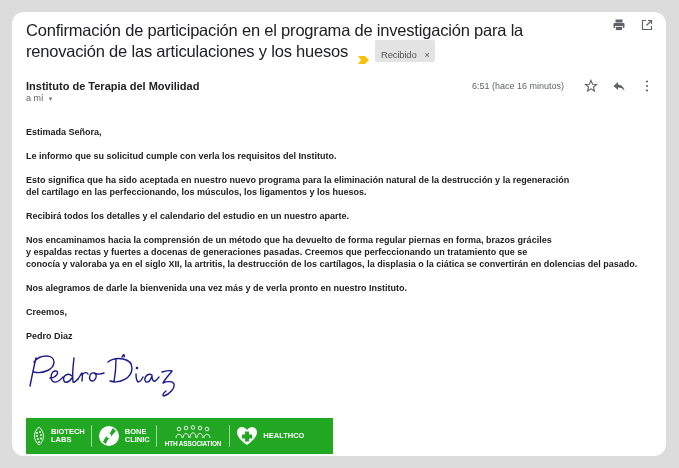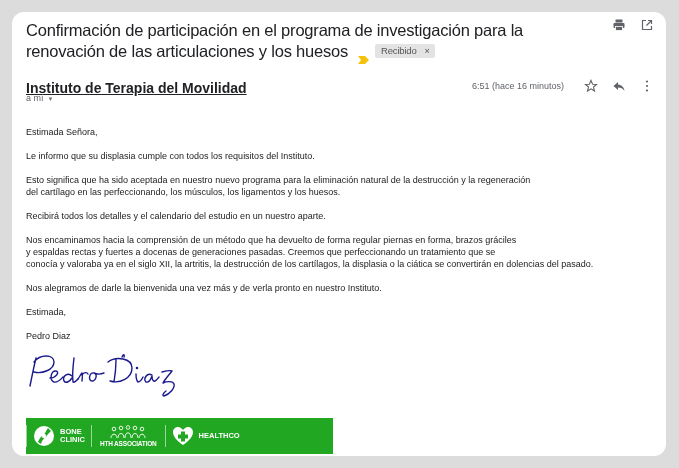--- a/index.html
+++ b/index.html
@@ -33,21 +33,21 @@
       margin: 0 6px 0 10px;
       vertical-align: middle;
       position: relative; top: -1px;
     }
     .label-chip {
       display: inline-block;
       background: #e3e3e3;
       color: #555;
       font-size: 9.5px;
       line-height: 13px;
-      padding: 0 5px 0 6px;
+      padding: 8px 5px 0 6px;
       border-radius: 2px;
       vertical-align: middle;
       position: relative; top: -2px;
     }
     .label-chip .x {
       margin-left: 8px;
       font-size: 9px;
       color: #555;
       cursor: pointer;
     }
@@ -57,44 +57,45 @@
       display: flex; gap: 14px;
     }
     .top-icons span { width: 14px; height: 14px; display: inline-block; cursor: pointer; }
     .sender-row {
       position: absolute;
       left: 14px; top: 67px;
       right: 12px;
       height: 30px;
     }
     .sender-name {
-      font-size: 14px;
+      font-size: 11px;
       font-weight: bold;
       color: #202124;
-      position: absolute; left: 0; top: 1px; text-decoration: underline;
+      position: absolute; left: 0; top: 1px;
     }
     .to-me {
       position: absolute; left: 0; top: 14px;
       font-size: 9px; color: #5f6368;
     }
     .to-me .caret { font-size: 6px; margin-left: 4px; vertical-align: middle; color: #777; }
     .meta {
       position: absolute; right: 0; top: 0;
       display: flex; align-items: center;
     }
     .time { font-size: 9px; color: #5f6368; margin-right: 10px; }
     .meta .ic { width: 14px; height: 14px; margin-left: 10px; display: inline-block; cursor: pointer; }
     .meta .ic:first-of-type { margin-left: 0; }
     .body {
       position: absolute;
       left: 14px; top: 114px;
       width: 630px;
       font-size: 9px;
       line-height: 12px;
       color: #222;
+      font-weight: bold;
     }
     .body p { margin-bottom: 12px; white-space: nowrap; }
     .signature {
       position: absolute;
       left: 12px; top: 336px;
       width: 180px; height: 50px;
     }
     .logo-bar {
       position: absolute;
       left: 14px; top: 406px;
@@ -161,26 +162,26 @@
             <circle cx="7" cy="2.5" r="1.1"></circle>
             <circle cx="7" cy="7" r="1.1"></circle>
             <circle cx="7" cy="11.5" r="1.1"></circle>
           </svg>
       </span>
     </div>
   </div>
 
   <div class="body">
     <p>Estimada Señora,</p>
-    <p>Le informo que su displasia cumple con todos los requisitos del Instituto.</p>
+    <p>Le informo que su solicitud cumple con verla los requisitos del Instituto.</p>
     <p><span>Esto significa que ha sido aceptada en nuestro nuevo programa para la eliminación natural de la destrucción y la regeneración</span><br><span>del cartílago en las perfeccionando, los músculos, los ligamentos y los huesos.</span></p>
     <p><span>Recibirá todos los detalles y el calendario del estudio en un nuestro aparte.</span><br></p>
     <p><span>Nos encaminamos hacia la comprensión de un método que ha devuelto de forma regular piernas en forma, brazos gráciles</span><br><span>y espaldas rectas y fuertes a docenas de generaciones pasadas. Creemos que perfeccionando un tratamiento que se</span><br><span>conocía y valoraba ya en el siglo XII, la artritis, la destrucción de los cartílagos, la displasia o la ciática se convertirán en dolencias del pasado.</span></p>
     <p>Nos alegramos de darle la bienvenida una vez más y de verla pronto en nuestro Instituto.</p>
-    <p>Estimada,</p>
+    <p>Creemos,</p>
     <p>Pedro Diaz</p>
   </div>
 
   <div class="signature">
     <svg width="180" height="50" viewBox="0 0 180 50" fill="none" stroke="#1a1a8c" stroke-width="1.4" stroke-linecap="round" stroke-linejoin="round">
 
       <path d="M6 38 C8 28 10 18 12 10 M10 14 C16 6 30 6 30 14 C30 22 18 26 10 24"></path>
 
       <path d="M26 30 C32 30 36 24 32 23 C27 22 25 32 30 34 C34 35 37 31 39 29"></path>
 
@@ -196,20 +197,35 @@
       <path d="M112 26 C112 29 112 32 114 34 C116 34 118 31 119 29"></path>
       <circle cx="113" cy="20" r="0.6" fill="#1a1a8c"></circle>
 
       <path d="M128 27 C123 24 119 31 122 34 C125 35 127 31 128 28 C128 31 129 34 131 33 C133 32 134 30 135 29"></path>
 
       <path d="M138 24 C142 23 146 22 148 23 C145 27 141 31 139 35 C143 33 149 33 150 36 C151 40 146 46 140 48 C138 48 139 45 142 43"></path>
     </svg>
   </div>
 
   <div class="logo-bar">
+    <div class="logo-item">
+      <svg width="14" height="20" viewBox="0 0 14 20">
+          <path d="M7 1 C13 6 13 14 7 19 C1 14 1 6 7 1 Z" fill="none" stroke="#fff" stroke-width="1"></path>
+          <g fill="#fff">
+            <circle cx="5" cy="7" r="0.9"></circle>
+            <circle cx="8" cy="6" r="0.9"></circle>
+            <circle cx="5" cy="10" r="0.9"></circle>
+            <circle cx="9" cy="9" r="0.9"></circle>
+            <circle cx="6" cy="13" r="0.9"></circle>
+            <circle cx="9" cy="12.5" r="0.9"></circle>
+            <circle cx="7" cy="16" r="0.9"></circle>
+          </g>
+        </svg>
+      <span class="logo-text"><span>BIOTECH</span><br><span>LABS</span></span>
+    </div>
     <div class="logo-sep"></div>
     <div class="logo-item">
       <svg width="22" height="22" viewBox="0 0 22 22">
           <circle cx="11" cy="11" r="10" fill="#fff"></circle>
           <path d="M15 3 C13 6 12 8 11 10 C9 11 7 12 5 17 L8 19 C9 15 11 13 13 12 C14 10 16 8 18 6 Z" fill="#22a722"></path>
           <circle cx="11" cy="11" r="2.2" fill="#fff"></circle>
         </svg>
       <span class="logo-text"><span>BONE</span><br><span>CLINIC</span></span>
     </div>
     <div class="logo-sep"></div>

